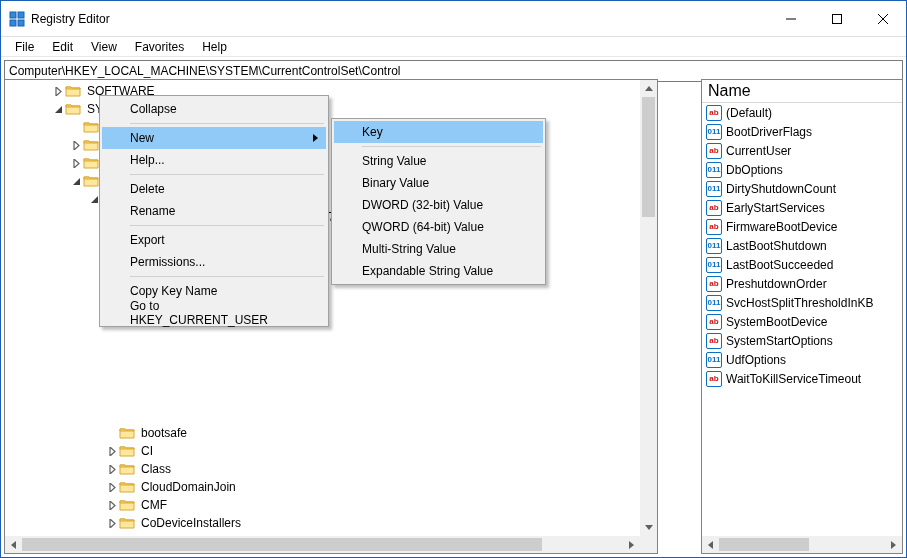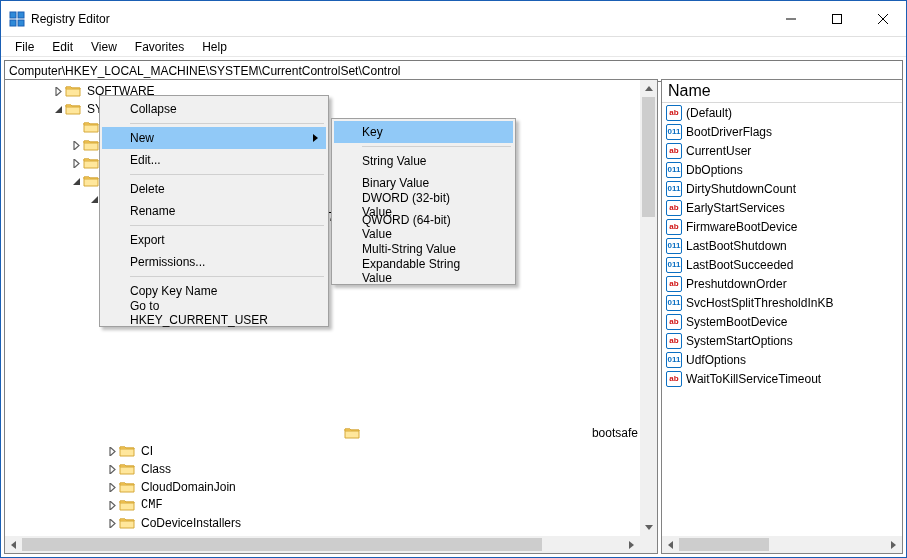--- a/index.html
+++ b/index.html
@@ -64,20 +64,21 @@
     font-size: 12px;
   }
   
   .main {
     position: absolute;
     top: 78px;
     bottom: 0;
     left: 0;
     right: 0;
     display: flex;
+    gap: 40px;
   }
   .tree-pane {
     width: 654px;
     border: 1px solid #828282;
     margin: 0 0 3px 3px;
     position: relative;
     overflow: hidden;
     background:#fff;
   }
   .list-pane {
@@ -204,21 +205,21 @@
   .ctx-sep {
     height:1px;
     background:#d0d0d0;
     margin:3px 2px 3px 28px;
   }
   .ctx-item .sub-arrow{
     position:absolute;right:8px;top:50%;transform:translateY(-50%);
     width:0;height:0;border-top:4px solid transparent;border-bottom:4px solid transparent;border-left:5px solid #000;
   }
   #ctx1 { top:15px; left:94px; width:230px; }
-  #ctx2 { top:38px; left:326px; width:185px; }
+  #ctx2 { top:38px; left:326px; width:215px; }
 </style>
 </head>
 <body>
 
 <div class="titlebar">
   <span class="app-icon">
     <svg width="16" height="16" viewBox="0 0 16 16">
       <rect x="1" y="1" width="6" height="6" fill="#2f8ad8" stroke="#1a5fb4"></rect>
       <rect x="9" y="1" width="6" height="6" fill="#2f8ad8" stroke="#1a5fb4"></rect>
       <rect x="1" y="9" width="6" height="6" fill="#2f8ad8" stroke="#1a5fb4"></rect>
@@ -381,21 +382,21 @@
           <span class="tree-label"></span>
         </div>
         <div class="tree-row" style="padding-left: 100px;">
           <span class="twisty"></span>
           <span class="tree-label"></span>
         </div>
         <div class="tree-row" style="padding-left: 100px;">
           <span class="twisty"></span>
           <span class="tree-label"></span>
         </div>
-        <div class="tree-row" style="padding-left: 100px; justify-content: space-between;">
+        <div class="tree-row" style="padding-left: 100px;">
           <span class="twisty"></span>
           <span class="folder-icon"><svg width="16" height="14" viewBox="0 0 16 14">
               <path d="M1 3 L1 12 L15 12 L15 4 L7 4 L6 3 Z" fill="#ffe79c" stroke="#d6a93b"></path>
               <path d="M1 3 L6 3 L7 4 L15 4 L15 5 L1 5 Z" fill="#ffd060" stroke="#d6a93b"></path>
             </svg></span>
           <span class="tree-label">bootsafe</span>
         </div>
         <div class="tree-row" style="padding-left: 100px;">
           <span class="twisty">
             <svg width="9" height="9">
@@ -425,21 +426,21 @@
             <svg width="9" height="9">
               <polygon points="2,0 7,4.5 2,9" fill="none" stroke="#606060" stroke-width="1.2"></polygon>
             </svg>
           </span>
           <span class="folder-icon"><svg width="16" height="14" viewBox="0 0 16 14">
               <path d="M1 3 L1 12 L15 12 L15 4 L7 4 L6 3 Z" fill="#ffe79c" stroke="#d6a93b"></path>
               <path d="M1 3 L6 3 L7 4 L15 4 L15 5 L1 5 Z" fill="#ffd060" stroke="#d6a93b"></path>
             </svg></span>
           <span class="tree-label">CloudDomainJoin</span>
         </div>
-        <div class="tree-row" style="padding-left: 100px; font-family: Liberation Mono, monospace;">
+        <div class="tree-row" style="padding-left: 100px;">
           <span class="twisty">
             <svg width="9" height="9">
               <polygon points="2,0 7,4.5 2,9" fill="none" stroke="#606060" stroke-width="1.2"></polygon>
             </svg>
           </span>
           <span class="folder-icon"><svg width="16" height="14" viewBox="0 0 16 14">
               <path d="M1 3 L1 12 L15 12 L15 4 L7 4 L6 3 Z" fill="#ffe79c" stroke="#d6a93b"></path>
               <path d="M1 3 L6 3 L7 4 L15 4 L15 5 L1 5 Z" fill="#ffd060" stroke="#d6a93b"></path>
             </svg></span>
           <span class="tree-label">CMF</span>
@@ -469,21 +470,21 @@
     <div class="ctx-menu" id="ctx1">
         <div class="ctx-item">
           <span>Collapse</span>
         </div>
         <div class="ctx-sep"></div>
         <div class="ctx-item hl">
           <span>New</span>
           <span class="sub-arrow"></span>
         </div>
         <div class="ctx-item">
-          <span>Edit...</span>
+          <span>Help...</span>
         </div>
         <div class="ctx-sep"></div>
         <div class="ctx-item">
           <span>Delete</span>
         </div>
         <div class="ctx-item">
           <span>Rename</span>
         </div>
         <div class="ctx-sep"></div>
         <div class="ctx-item">

